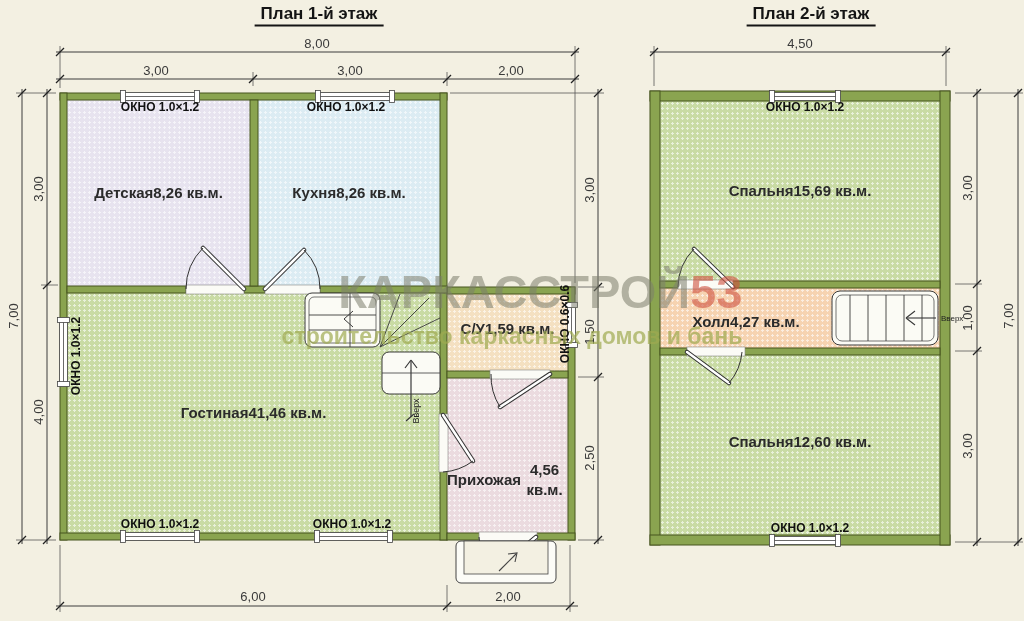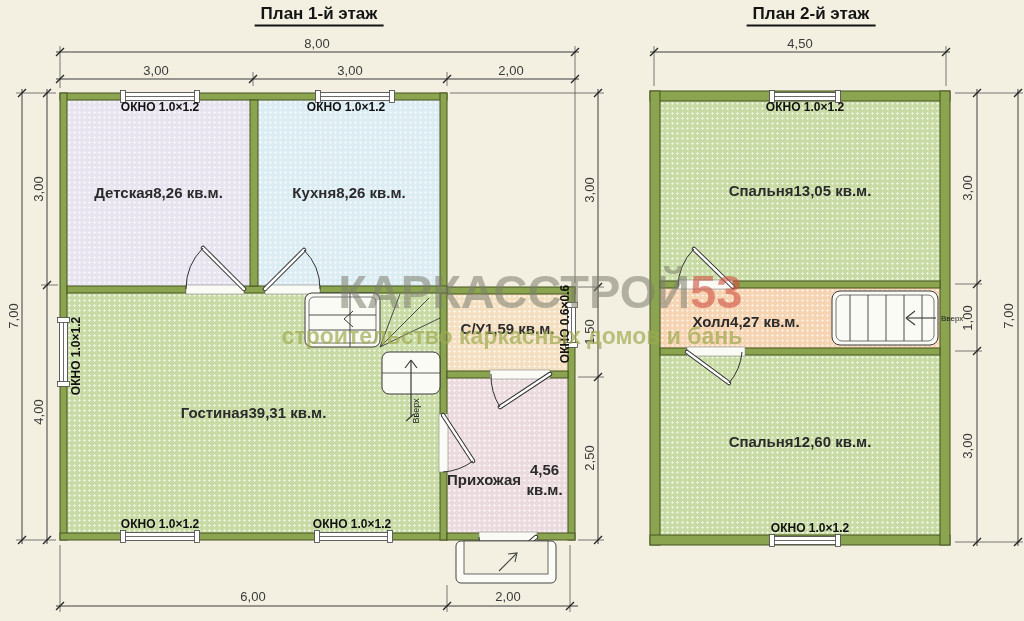--- a/index.html
+++ b/index.html
@@ -241,33 +241,33 @@
   <div class="room" style="left:67px;top:100px;width:183px;height:186px">
     <div>Детская</div>
     <div>8,26 кв.м.</div>
   </div>
   <div class="room" style="left:258px;top:100px;width:182px;height:186px">
     <div>Кухня</div>
     <div>8,26 кв.м.</div>
   </div>
   <div class="room" style="left:67px;top:293px;width:373px;height:240px">
     <div>Гостиная</div>
-    <div>39,31 кв.м.</div>
+    <div>41,46 кв.м.</div>
   </div>
   <div class="room" style="left:447px;top:294px;width:121px;height:70px">
     <div>С/У</div>
     <div>1,59 кв.м.</div>
   </div>
   <div class="room" style="left:447px;top:420px;width:121px;height:120px">
     <div>Прихожая</div>
     <div>4,56 кв.м.</div>
   </div>
   <div class="room" style="left:660px;top:101px;width:280px;height:180px">
     <div>Спальня</div>
-    <div>13,05 кв.м.</div>
+    <div>15,69 кв.м.</div>
   </div>
   <div class="room" style="left:660px;top:292px;width:172px;height:60px">
     <div>Холл</div>
     <div>4,27 кв.м.</div>
   </div>
   <div class="room" style="left:660px;top:355px;width:280px;height:175px">
     <div>Спальня</div>
     <div>12,60 кв.м.</div>
   </div>
 

